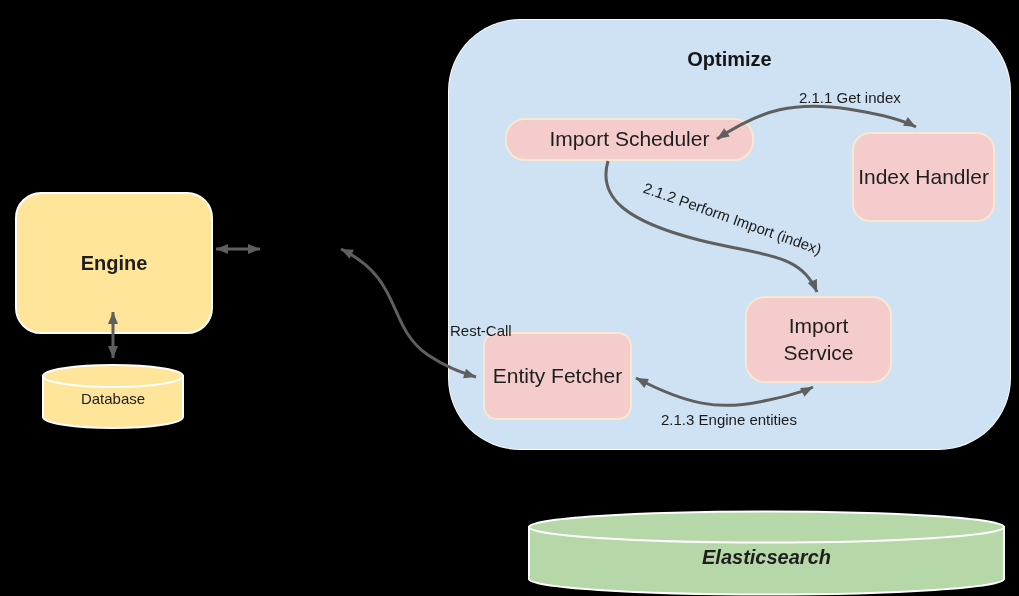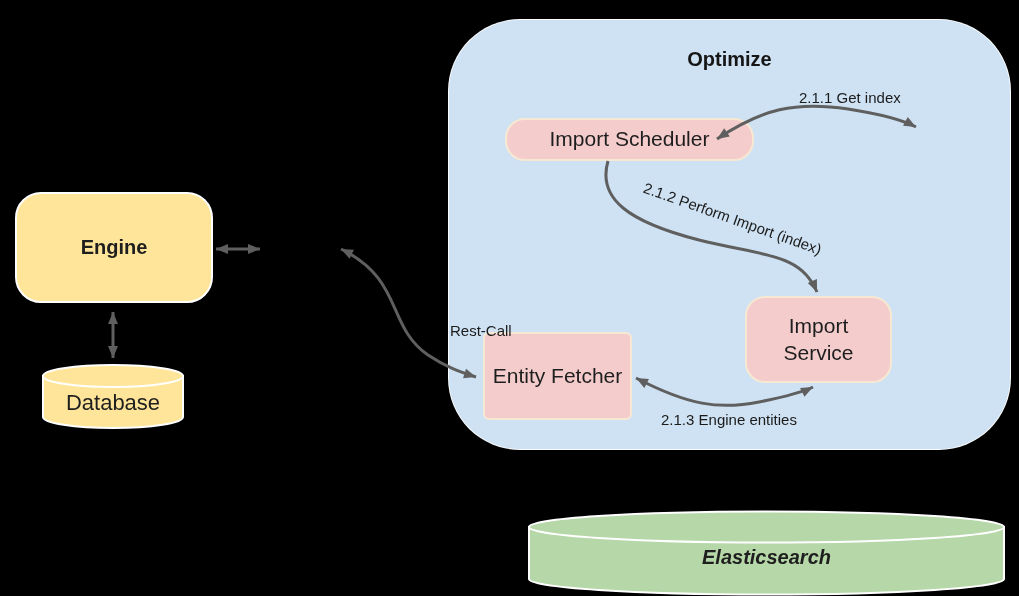--- a/index.html
+++ b/index.html
@@ -7,63 +7,66 @@
     position:relative; width:1019px; height:596px; background:#000000;
     font-family:"Liberation Sans", sans-serif; overflow:hidden;margin-top:10px;
   }
   .node {
     position:absolute; display:flex; align-items:center; justify-content:center;
     text-align:center; color:#1e1e1e; font-size:21px; box-sizing:border-box;
   }
   .node .lbl { white-space:pre-line; line-height:1.25; }
   .yellow { background:#FFE599; border:2px solid #ffffff; }
   .pink   { background:#F4CCCC; border:2px solid #f6e8d2; }
-  .engine        { left:15px;  top:182px; width:198px; height:111px; border-radius:26px; font-weight:bold; font-size:20px; }
+  .engine        { left:15px;  top:182px; width:198px; height:142px; border-radius:26px; font-weight:bold; font-size:20px; }
   .rest-api      { left:263px; top:32px;  width:75px;  height:413px; border-radius:16px; }
   .optimize-box  {
     position:absolute; left:448px; top:9px; width:563px; height:431px;
     background:#CFE2F3; border:1.5px solid rgba(255,255,255,0.9); border-radius:72px;
     box-sizing:border-box;
   }
   .optimize-title {
     position:absolute; left:448px; top:38px; width:563px; text-align:center;
     font-weight:bold; font-size:20px; color:#161616;
   }
   .import-scheduler { left:505px; top:108px; width:249px; height:43px; border-radius:20px; }
   .index-handler    { left:852px; top:122px; width:143px; height:90px; border-radius:18px; }
   .import-service   { left:745px; top:286px; width:147px; height:87px; border-radius:20px; }
-  .entity-fetcher   { left:483px; top:322px; width:149px; height:88px; border-radius:6px; }
+  .entity-fetcher   { left:483px; top:322px; width:149px; height:88px; border-radius:14px; }
   .overlay { position:absolute; left:0; top:0; pointer-events:none; }
   .anno {
     position:absolute; font-size:15px; color:#1b1b1b; white-space:nowrap;
   }
   .anno-get-index      { left:799px; top:79px; }
   .anno-perform-import { left:647px; top:169px; transform:rotate(19.5deg); transform-origin:0 0; }
   .anno-fetch-entities { left:661px; top:401px; }
   .anno-rest-call      { left:450px; top:312px; }
   .cyl-label {
-    position:absolute; text-align:center; color:#1e1e1e; font-size:22px;
+    position:absolute; text-align:center; color:#1e1e1e; font-size:15px;
   }
   .db-label { left:43px;  top:380px; width:140px; }
   .es-label { left:529px; top:536px; width:475px; font-weight:bold; font-size:20px;font-style:italic; }
 </style>
 </head>
 <body>
 
 <div class="stage">
 
   <div class="optimize-box"></div>
   <div class="optimize-title">Optimize</div>
 
   <div class="node yellow engine">
     <span class="lbl">Engine</span>
   </div>
 
   <div class="node pink import-scheduler">
     <span class="lbl">Import Scheduler</span>
+  </div>
+  <div class="node pink index-handler">
+    <span class="lbl">Index Handler</span>
   </div>
   <div class="node pink import-service">
     <span class="lbl">Import
 Service</span>
   </div>
   <div class="node pink entity-fetcher">
     <span class="lbl">Entity Fetcher</span>
   </div>
 
   <svg class="overlay" width="1019" height="596" viewBox="0 0 1019 596">

